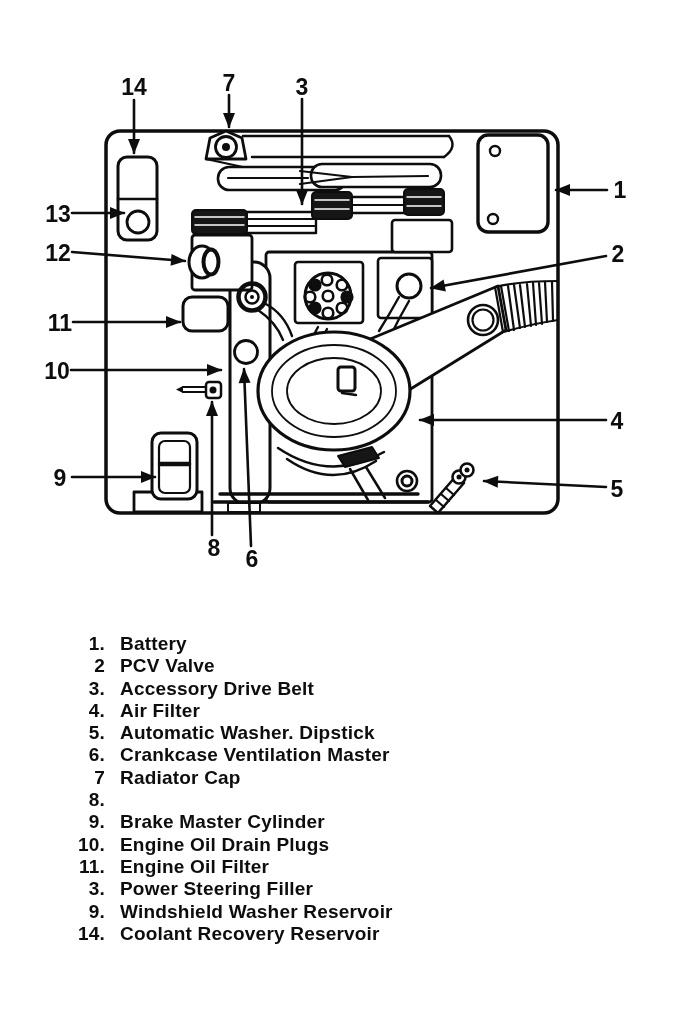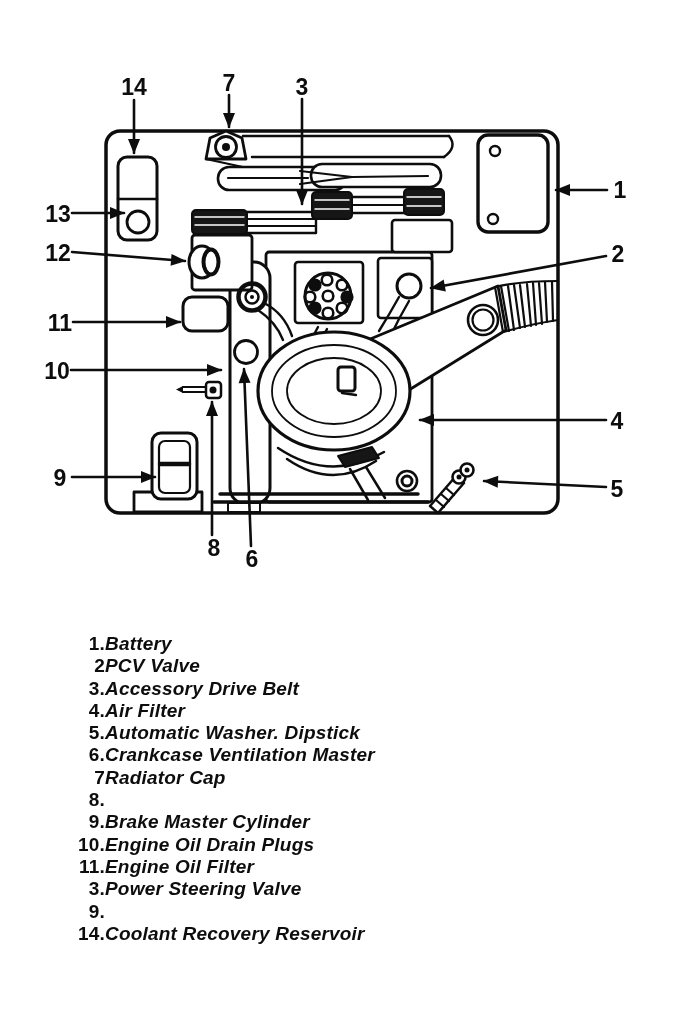--- a/index.html
+++ b/index.html
@@ -4,21 +4,21 @@
 <style>
   html,body{margin:0;padding:0;background:#fff;}
   .page{position:relative;width:682px;height:1029px;background:#fff;overflow:hidden;
         font-family:"Liberation Sans", sans-serif;color:#0d0d0d;}
   .diagram-svg{position:absolute;left:0;top:0;}
   .callout-num{font-family:"Liberation Sans", sans-serif;font-size:23px;font-weight:700;fill:#0d0d0d;}
   .legend{position:absolute;left:68px;top:633px;width:560px;}
   .legend-row{display:flex;align-items:baseline;height:22.3px;line-height:22.3px;
               font-size:19px;font-weight:700;letter-spacing:.2px;white-space:nowrap;}
   .legend-num{display:inline-block;width:37px;text-align:right;flex:0 0 37px;}
-  .legend-label{font-style:italic;}
+  .legend-label{margin-left:15px;}
 </style>
 </head>
 <body>
 
 <div class="page">
 
 <svg class="diagram-svg" width="682" height="600" viewBox="0 0 682 600" fill="none" stroke="#0d0d0d" stroke-linecap="round" stroke-linejoin="round">
 
   <defs>
     <marker id="ah" markerUnits="userSpaceOnUse" markerWidth="18" markerHeight="16" refX="15" refY="7" orient="auto">
@@ -261,24 +261,25 @@
     <div class="legend-row">
       <span class="legend-num">10.</span>
       <span class="legend-label">Engine Oil Drain Plugs</span>
     </div>
     <div class="legend-row">
       <span class="legend-num">11.</span>
       <span class="legend-label">Engine Oil Filter</span>
     </div>
     <div class="legend-row">
       <span class="legend-num">3.</span>
-      <span class="legend-label">Power Steering Valve</span>
+      <span class="legend-label">Power Steering Filler</span>
     </div>
     <div class="legend-row">
       <span class="legend-num">9.</span>
+      <span class="legend-label">Windshield Washer Reservoir</span>
     </div>
     <div class="legend-row">
       <span class="legend-num">14.</span>
       <span class="legend-label">Coolant Recovery Reservoir</span>
     </div>
   </div>
 
 </div>
 
 </body></html>

